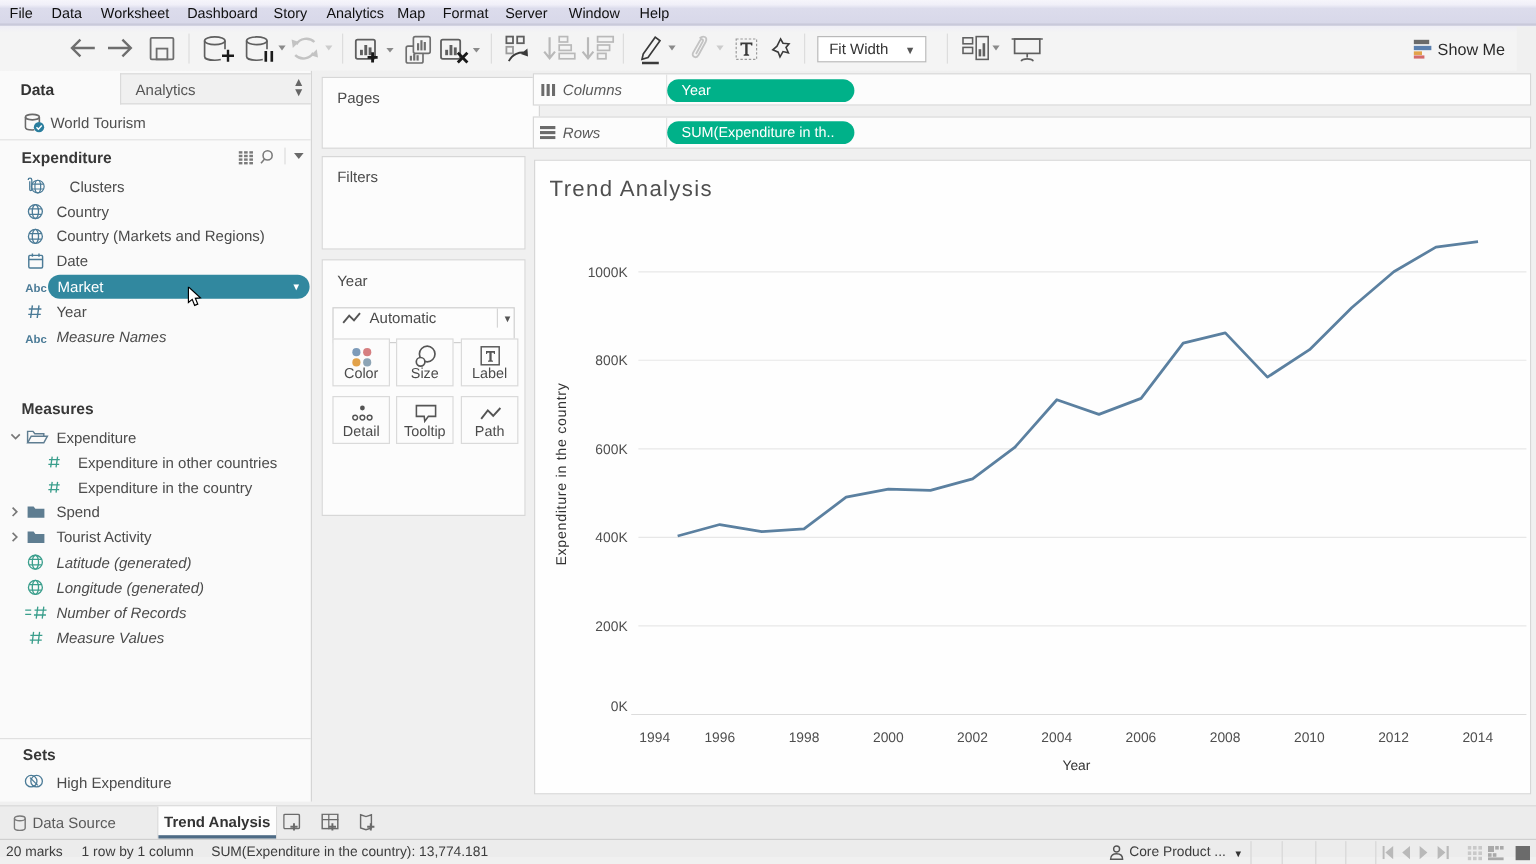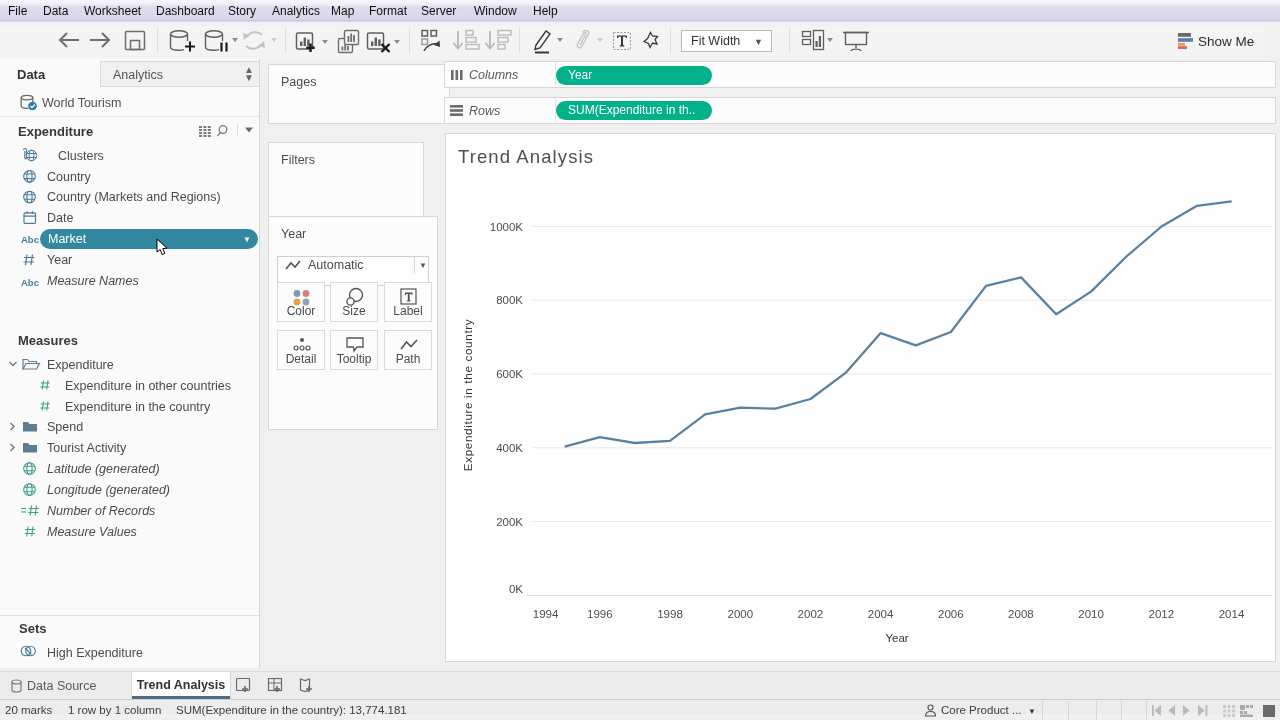--- a/index.html
+++ b/index.html
@@ -346,21 +346,21 @@
 
   <svg class="abs" style="left:156px;top:180px" width="15" height="17" viewBox="0 0 15 17">
     <path d="M1 0 L1 13 L4.2 10.5 L6.2 15.5 L8.8 14.4 L6.8 9.6 L11 9.2 Z" fill="#fff" stroke="#000" stroke-width="1"></path>
   </svg>
 </div>
 
 <div id="midpane" class="abs">
   <div class="card" style="left:7px;top:5px;width:182px;height:60px">
       <div class="cardlab">Pages</div>
     </div>
-  <div class="card" style="left:7px;top:83px;width:156px;height:78px">
+  <div class="card" style="left:7px;top:71px;width:170px;height:78px">
       <div class="cardlab">Filters</div>
     </div>
   <div class="card" style="left:7px;top:157px;width:170px;height:214px">
     <div class="cardlab">Year</div>
 
     <div class="abs" style="left:8px;top:39px;width:152px;height:30px;background:#fdfdfd;border:1px solid #cfcfcf;">
       <svg class="abs" style="left:7px;top:3px" width="16" height="12" viewBox="0 0 16 12">
           <path d="M1 9 L6 3 L10 7 L15 1" stroke="#555" stroke-width="1.6" fill="none"></path>
         </svg>
       <span class="abs" style="left:30px;top:1px;font-size:12.5px;color:#4b4b4b">Automatic</span>

